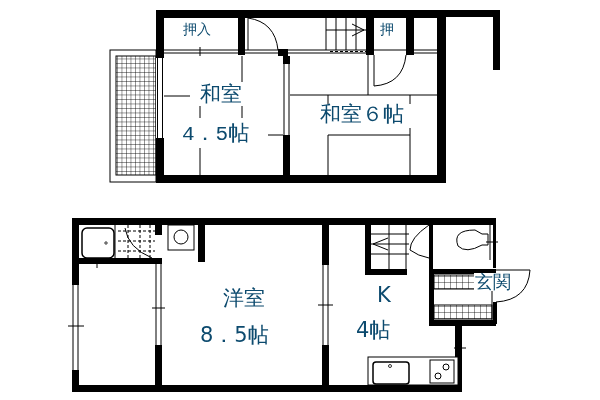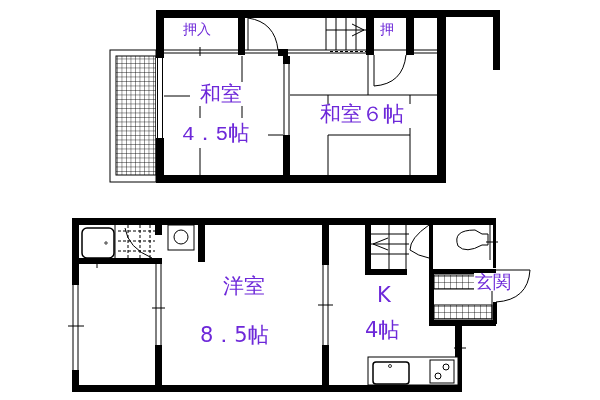--- a/index.html
+++ b/index.html
@@ -1,18 +1,18 @@
 <!DOCTYPE html>
 <html><head>
 <meta charset="utf-8">
 <style>
   html, body { margin:0; padding:0; background:#fff; }
   body { width:600px; height:400px; position:relative; overflow:hidden; font-family:"DejaVu Sans", sans-serif; }
   #plan { position:absolute; left:0; top:0; }
-  .label { position:absolute; color:#6d28d9; white-space:nowrap; line-height:1; }
+  .label { position:absolute; color:#0c4a6e; white-space:nowrap; line-height:1; }
   .lg { font-size:21px; }
   .md { font-size:18px; }
   .sm { font-size:14px; }
   .wm { position:absolute; color:#e4e4e4; font-weight:bold; white-space:nowrap; z-index:-1; }
 </style>
 </head>
 <body>
 
 <div class="wm" style="left:395px; top:255px; font-size:52px; letter-spacing:-4px; transform:skewX(-10deg);">アパマンショップ</div>
 <div class="wm" style="left:548px; top:250px; font-size:20px; line-height:20px; width:20px; text-align:center;">WL</div>
@@ -191,17 +191,17 @@
     <rect x="458" y="355" width="4" height="30" fill="#000"></rect>
   </g>
 </svg>
 
 <div class="label sm" style="left:183px; top:22px;">押入</div>
 <div class="label sm" style="left:380px; top:22px;">押</div>
 <div class="label lg" style="left:200px; top:84px;text-align:center;">和室</div>
 <div class="label lg" style="left:182px; top:124px;font-family:Liberation Mono, monospace;">4．5帖</div>
 <div class="label lg" style="left:320px; top:104px;">和室６帖</div>
 
-<div class="label lg" style="left:223px; top:276px;">洋室</div>
+<div class="label lg" style="left:223px; top:288px;">洋室</div>
 <div class="label lg" style="left:200px; top:325px;">8．5帖</div>
 <div class="label lg" style="left:377px; top:285px;">K</div>
-<div class="label lg" style="left:365px; top:320px;text-align:right;">4帖</div>
+<div class="label lg" style="left:356px; top:320px;text-align:right;">4帖</div>
 <div class="label md" style="left:438px; top:273px; background:#fff; padding:0 1px;margin-left:36px;">玄関</div>
 
 </body></html>

